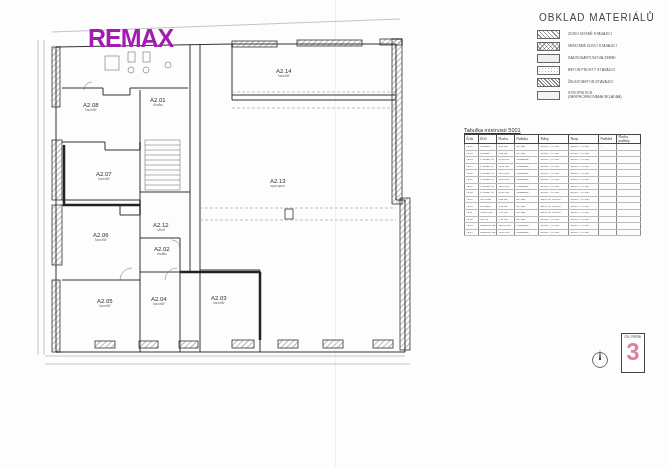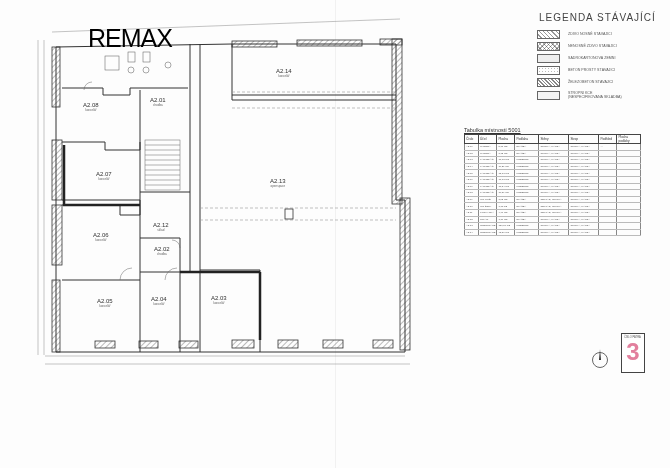--- a/index.html
+++ b/index.html
@@ -1,20 +1,20 @@
 <!DOCTYPE html>
 <html><head>
 <meta charset="utf-8">
 <style>
   html,body{margin:0;padding:0;background:#ffffff;}
   body{width:670px;height:468px;position:relative;overflow:hidden;font-family:"Liberation Sans",sans-serif;color:#222;}
   .sheet{position:absolute;left:0;top:0;width:670px;height:468px;background:#fdfdfd;}
   .fold{position:absolute;left:335px;top:0;width:1px;height:468px;background:#f1f1f1;}
   svg.plan{position:absolute;left:0;top:0;}
-  .logo{position:absolute;left:88px;top:26px;font-family:"Liberation Sans",sans-serif;font-weight:normal;font-size:25px;letter-spacing:-1px;color:#000000;line-height:25px;}
+  .logo{position:absolute;left:88px;top:26px;font-family:"Liberation Sans",sans-serif;font-weight:bold;font-size:25px;letter-spacing:-1px;color:#a21caf;line-height:25px;}
   .room-label{position:absolute;font-size:6px;color:#333;text-align:center;line-height:6px;white-space:nowrap;}
   .room-label .sub{display:block;font-size:3px;color:#666;line-height:4px;}
   .legend{position:absolute;left:537px;top:12px;width:125px;}
   .legend-title{font-size:10px;letter-spacing:1px;color:#444;margin:0 0 5px 2px;}
   .legend-row{display:flex;align-items:center;height:12px;margin-bottom:0px;}
   .swatch{width:21px;height:7px;border:1px solid #666;margin-right:8px;flex:none;}
   .legend-text{font-size:3.6px;color:#555;line-height:4px;}
   .table-wrap{position:absolute;left:464px;top:127px;}
   .table-title{font-size:5.5px;color:#333;margin-bottom:1px;text-decoration:underline;}
   table.rooms{border-collapse:collapse;font-size:2.5px;color:#555;}
@@ -139,21 +139,21 @@
   <div class="room-label" style="left:150px;top:97px;"><span>A2.01</span><span class="sub">chodba</span></div>
   <div class="room-label" style="left:96px;top:171px;"><span>A2.07</span><span class="sub">kancelář</span></div>
   <div class="room-label" style="left:93px;top:232px;"><span>A2.06</span><span class="sub">kancelář</span></div>
   <div class="room-label" style="left:153px;top:222px;"><span>A2.12</span><span class="sub">sklad</span></div>
   <div class="room-label" style="left:154px;top:246px;"><span>A2.02</span><span class="sub">chodba</span></div>
   <div class="room-label" style="left:97px;top:298px;"><span>A2.05</span><span class="sub">kancelář</span></div>
   <div class="room-label" style="left:151px;top:296px;"><span>A2.04</span><span class="sub">kancelář</span></div>
   <div class="room-label" style="left:211px;top:295px;"><span>A2.03</span><span class="sub">kancelář</span></div>
 
   <div class="legend">
-    <div class="legend-title">LEGENDA STÁVAJÍCÍ</div>
+    <div class="legend-title">OBKLAD MATERIÁLŮ</div>
     <div class="legend-row">
         <div class="swatch" style="background:repeating-linear-gradient(45deg,#fff 0 2px,#999 2px 3px);"></div>
         <div class="legend-text">ZDIVO NOSNÉ STÁVAJÍCÍ</div>
       </div>
     <div class="legend-row">
         <div class="swatch" style="background:repeating-linear-gradient(45deg,#fff 0 2px,#aaa 2px 3px),repeating-linear-gradient(-45deg,#fff 0 2px,#aaa 2px 3px);background-blend-mode:multiply;"></div>
         <div class="legend-text">NENOSNÉ ZDIVO STÁVAJÍCÍ</div>
       </div>
     <div class="legend-row">
         <div class="swatch" style="background:#eee;"></div>

